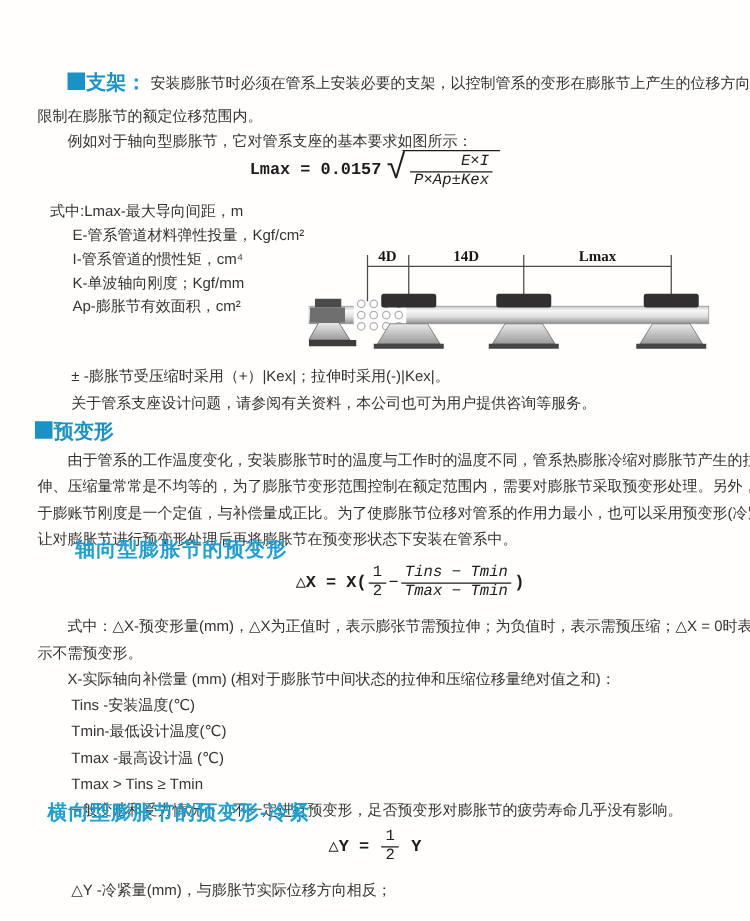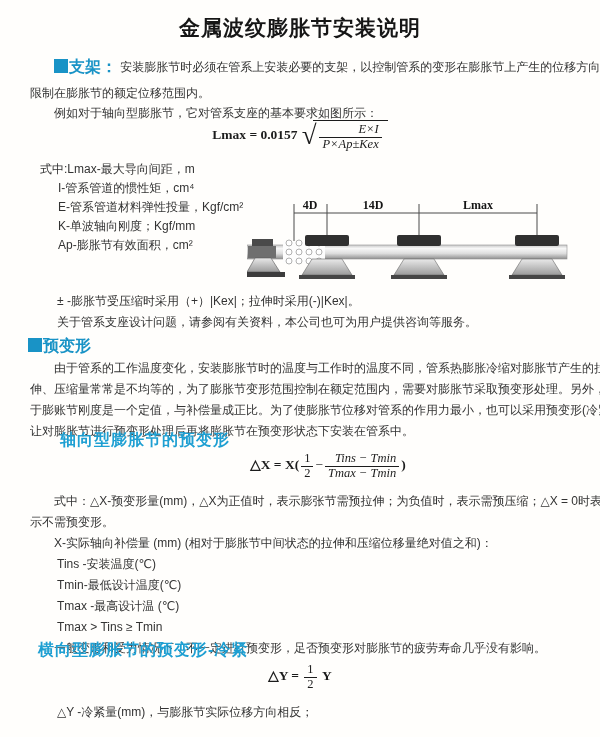--- a/index.html
+++ b/index.html
@@ -47,21 +47,21 @@
     color: var(--subhead, #1e9fd2);
     font-weight: bold;
     font-size: 16px;
     letter-spacing: 1px;
   }
   .vlist .line { line-height: 19px; }
   .vlist .line + .line { padding-left: 18px; }
   .formula {
     left: 0; width: 600px;
     text-align: center;
-    font-family: Liberation Serif, serif;
+    font-family: Liberation Mono, monospace;
     font-size: 13.5px;
     color: #1c1c1c;
   }
   .b { font-weight: bold; }
   .it { font-style: italic; }
   .frac {
     display: inline-block;
     vertical-align: middle;
     text-align: right;
     font-size: 12.5px;
@@ -82,36 +82,35 @@
     border-top: 1.5px solid #1c1c1c;
     vertical-align: middle;
     padding: 2px 4px 0 4px;
   }
 </style>
 </head>
 <body>
 
 <div id="page">
 
-  <h1 class="abs" id="title">金属波纹膨胀节安装说明</h1>
 
   <div class="abs line" style="left:30px; top:56px;">
     <span class="ind1"></span><span class="sec-square"></span><span class="sec-head">支架：</span> <span>安装膨胀节时必须在管系上安装必要的支架，以控制管系的变形在膨胀节上产生的位移方向并</span>
   </div>
   <div class="abs line" style="left:30px; top:83px;">限制在膨胀节的额定位移范围内。</div>
   <div class="abs line ind1" style="left:30px; top:103px;">例如对于轴向型膨胀节，它对管系支座的基本要求如图所示：</div>
 
   <div class="abs formula" style="top:120px;">
     <span class="b">Lmax = 0.0157</span><span class="sqrt-sign">√</span><span class="sqrt-body"><span class="frac"><span class="num it">E×I</span><span class="den it">P×Ap±Kex</span></span></span>
   </div>
 
   <div class="abs vlist" style="left:40px; top:160px;">
     <div class="line">式中:Lmax-最大导向间距，m</div>
+    <div class="line">E-管系管道材料弹性投量，Kgf/cm²</div>
     <div class="line">I-管系管道的惯性矩，cm⁴</div>
-    <div class="line">E-管系管道材料弹性投量，Kgf/cm²</div>
     <div class="line">K-单波轴向刚度；Kgf/mm</div>
     <div class="line">Ap-膨胀节有效面积，cm²</div>
   </div>
 
   <div class="abs line" style="left:57px; top:291px;">± -膨胀节受压缩时采用（+）|Kex|；拉伸时采用(-)|Kex|。</div>
   <div class="abs line" style="left:57px; top:312px;">关于管系支座设计问题，请参阅有关资料，本公司也可为用户提供咨询等服务。</div>
 
   <svg class="abs" style="left:247px; top:196px;" width="348" height="100" viewBox="0 0 348 100">
     <defs>
       <linearGradient id="pipeGrad" x1="0" y1="0" x2="0" y2="1">

